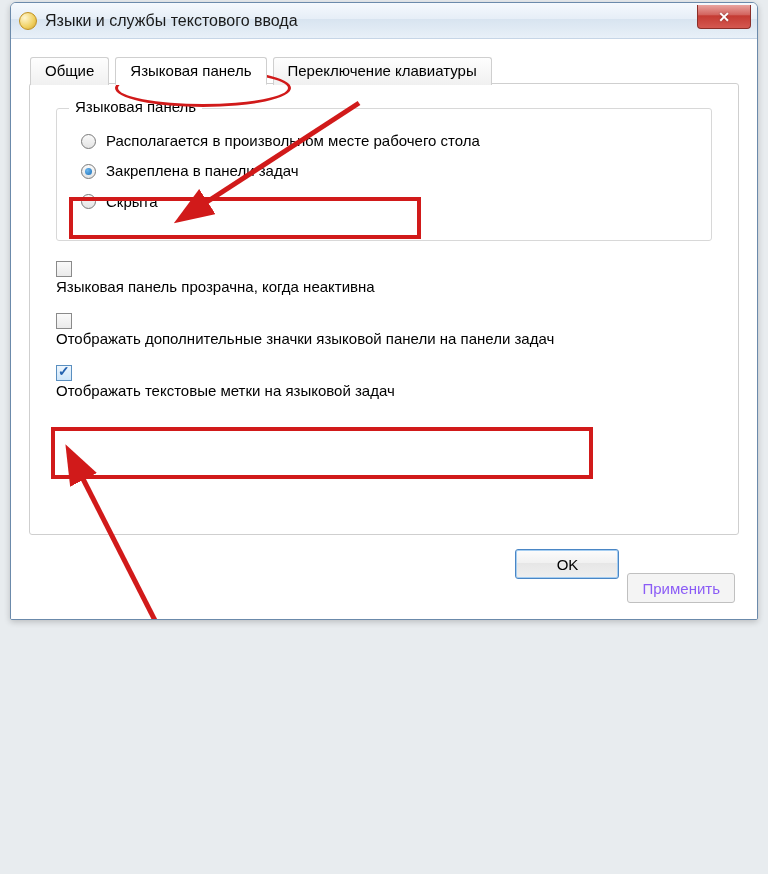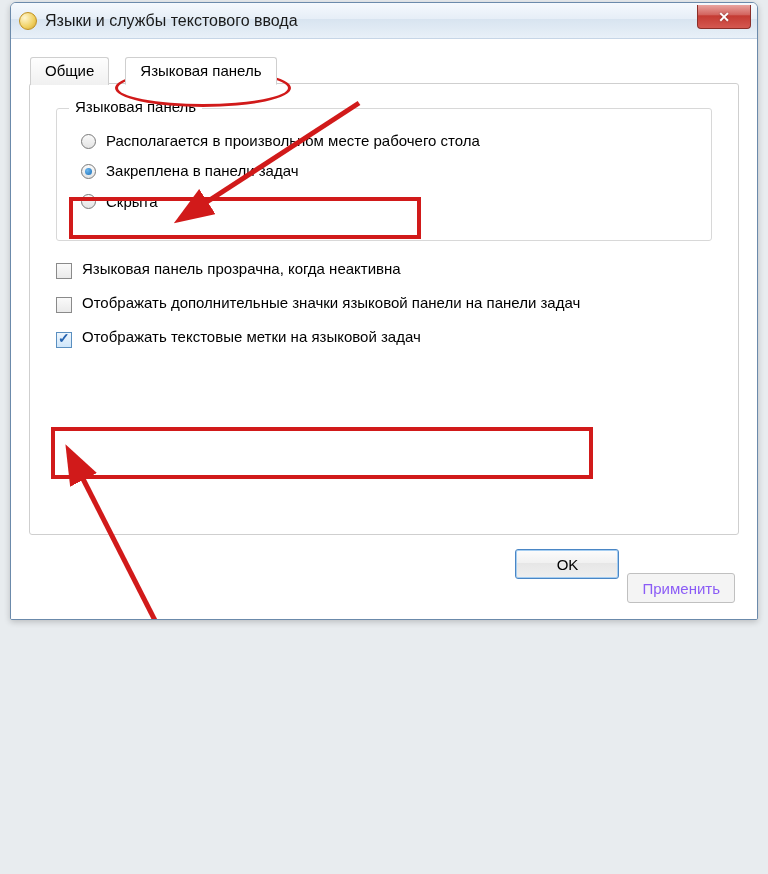--- a/index.html
+++ b/index.html
@@ -86,21 +86,21 @@
       left: 0;
       display: flex;
       gap: 0;
     }
     .tab {
       padding: 4px 14px 5px 14px;
       border: 1px solid #cfcfcf;
       border-bottom: none;
       background: linear-gradient(to bottom, #fefefe, #f0f0f0);
       border-radius: 3px 3px 0 0;
-      margin-right: 16px;
+      margin-right: 6px;
       font-size: 15px;
       cursor: pointer;
       position: relative;
       top: 1px;
     }
     .tab.active {
       background: #fff;
       border-bottom: 1px solid #fff;
       z-index: 2;
     }
@@ -138,22 +138,23 @@
     .radio:checked::after {
       content: '';
       position: absolute;
       top: 3px; left: 3px;
       width: 7px; height: 7px;
       border-radius: 50%;
       background: radial-gradient(circle at 35% 35%, #6db7ee, #1a6fb8);
     }
     .check-row {
       display: flex;
-      align-items: flex-end;
+      align-items: flex-start;
       margin: 8px 0 14px 0;
+      flex-direction: column;
     }
     .check {
       appearance: none;
       width: 16px;
       height: 16px;
       border: 1px solid #8a8a8a;
       background: linear-gradient(to bottom, #fafafa, #eaeaea);
       margin-right: 10px;
       margin-top: 2px;
       position: relative;
@@ -232,20 +233,21 @@
     </div>
   </div>
 
   <div class="content">
 
     <div class="tab-panel">
 
       <div class="tabs">
         <div class="tab">Общие</div>
         <div class="tab active">Языковая панель</div>
+        <div class="tab">Переключение клавиатуры</div>
       </div>
 
       <div class="groupbox">
         <span class="group-label">Языковая панель</span>
 
         <div class="radio-row">
           <input type="radio" name="lbpos" class="radio" style="">
           <label>Располагается в произвольном месте рабочего стола</label>
         </div>
 

